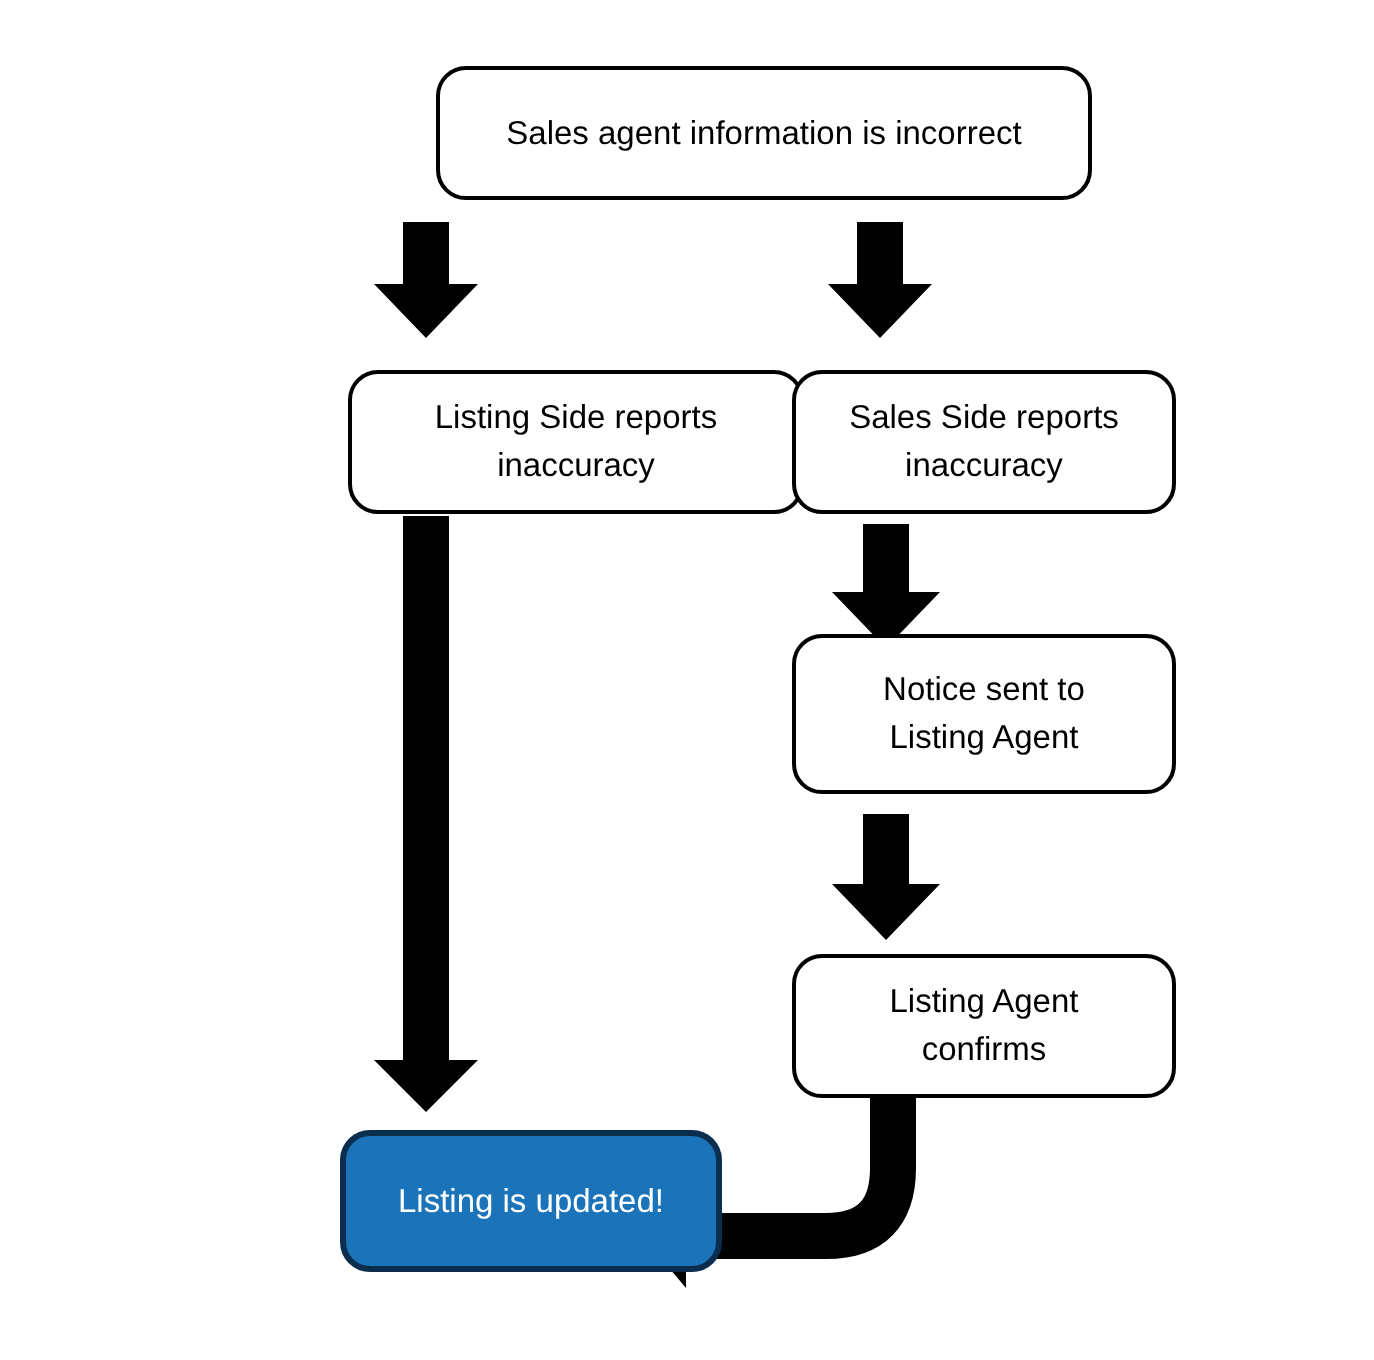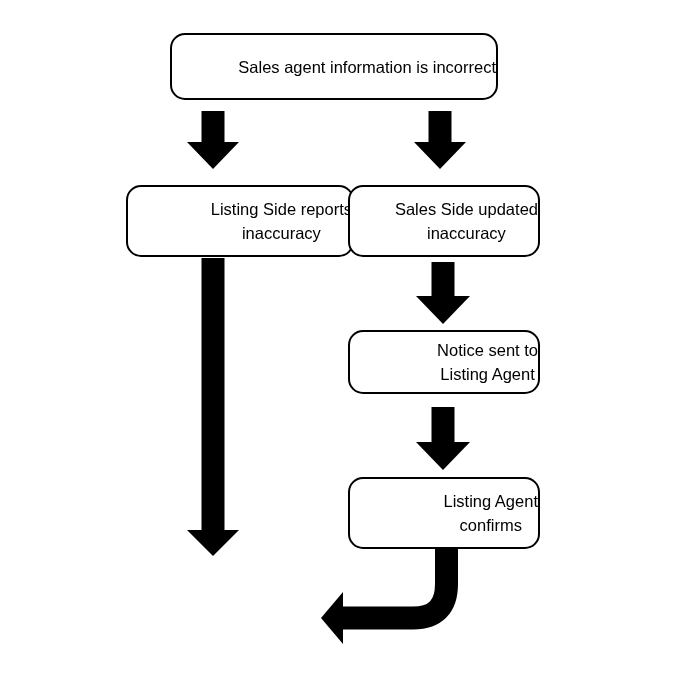--- a/index.html
+++ b/index.html
@@ -33,37 +33,38 @@
   }
   .node {
     position: absolute;
     box-sizing: border-box;
     border: 2px solid var(--node-border, #000000);
     border-radius: 15px;
     background: var(--node-fill, #ffffff);
     color: var(--node-text, #000000);
     display: flex;
     align-items: center;
-    justify-content: flex-end;
+    justify-content: center;
     text-align: center;
     font-size: 16.5px;
     line-height: 24px;
+    margin-left: 48px;
   }
   .node span {
     white-space: pre;
   }
   .node.accent {
     background: var(--accent-fill, #1b73b9);
     border: 3px solid var(--accent-border, #0b2e4f);
     color: var(--accent-text, #ffffff);
   }
   .node-start           { left: 170px; top: 33px;  width: 328px; height: 67px; }
   .node-listing-side    { left: 126px; top: 185px; width: 228px; height: 72px; }
   .node-sales-side      { left: 348px; top: 185px; width: 192px; height: 72px; }
-  .node-notice          { left: 348px; top: 330px; width: 192px; height: 64px; }
+  .node-notice          { left: 348px; top: 317px; width: 192px; height: 80px; }
   .node-confirm         { left: 348px; top: 477px; width: 192px; height: 72px; }
   .node-updated         { left: 122px; top: 565px; width: 191px; height: 71px; }
 </style>
 </head>
 <body>
 
 <div class="canvas">
 
   <svg class="arrows" viewBox="0 0 687 680" xmlns="http://www.w3.org/2000/svg">
 
@@ -84,28 +85,31 @@
   <div class="node node-start">
     <span>Sales agent information is incorrect</span>
   </div>
 
   <div class="node node-listing-side">
     <span>Listing Side reports
 inaccuracy</span>
   </div>
 
   <div class="node node-sales-side">
-    <span>Sales Side updated
+    <span>Sales Side reports
 inaccuracy</span>
   </div>
 
   <div class="node node-notice">
     <span>Notice sent to
 Listing Agent</span>
   </div>
 
   <div class="node node-confirm">
     <span>Listing Agent
 confirms</span>
   </div>
 
+  <div class="node accent node-updated">
+    <span>Listing is updated!</span>
+  </div>
 
 </div>
 
 </body></html>

